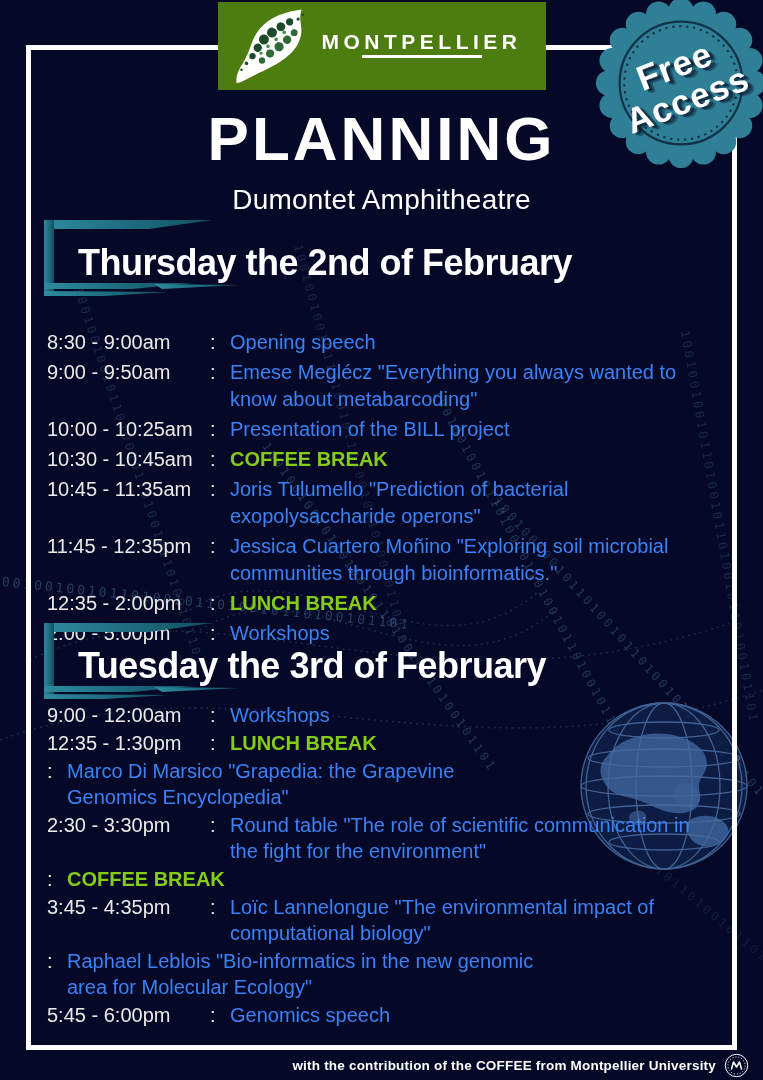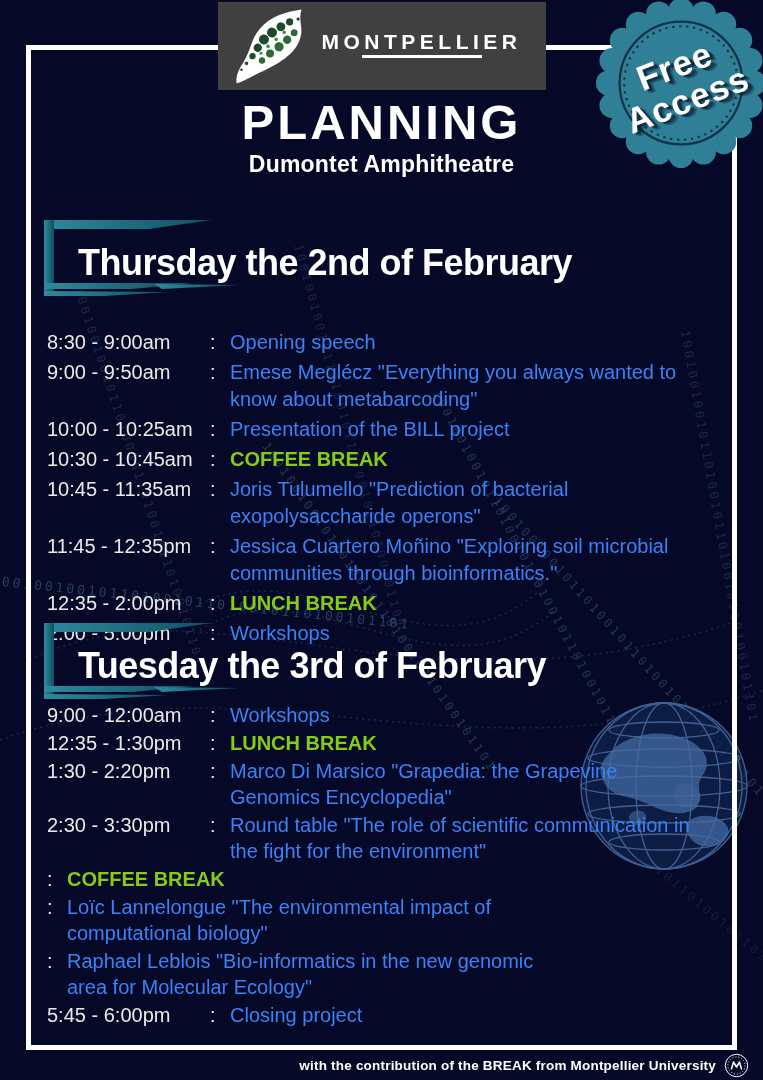--- a/index.html
+++ b/index.html
@@ -18,28 +18,28 @@
   .globe{position:absolute;left:578px;top:700px;z-index:1;}
   
   .frame{
     position:absolute;left:26px;top:45px;right:26px;bottom:30px;
     border:5px solid #ffffff;z-index:2;pointer-events:none;
   }
   
   .header{position:absolute;left:0;right:0;top:2px;text-align:center;z-index:3;}
   .brand{
     display:inline-flex;align-items:center;gap:10px;
-    background:#404040;padding:2px 24px 0 18px;position:relative;
+    background:#4d7c0f;padding:2px 24px 0 18px;position:relative;
   }
   .brand-text{text-align:center;}
   .brand-city{font-size:21px;font-weight:bold;letter-spacing:4.5px;line-height:1.1;}
   .brand-name{font-size:45px;font-weight:400;letter-spacing:1.5px;line-height:1.05;}
   .brand-underline{width:120px;height:3px;background:#fff;margin:2px auto 6px auto;}
-  .page-title{margin:4px;font-size:49px;font-weight:bold;letter-spacing:3px;line-height:1.0;}
-  .venue{font-size:23px;font-weight:bold;margin-top:3px;letter-spacing:0.2px;}
+  .page-title{margin:14px;font-size:62px;font-weight:bold;letter-spacing:3px;line-height:1.0;}
+  .venue{font-size:28px;font-weight:normal;margin-top:3px;letter-spacing:0.2px;}
   
   .badge{position:absolute;left:588px;top:-10px;width:186px;height:186px;z-index:4;}
   .badge-text{
     position:absolute;inset:0;display:flex;flex-direction:column;align-items:center;
     justify-content:center;transform:rotate(-21deg);gap:0;
   }
   .badge-text span{
     font-size:35px;font-weight:bold;line-height:1.02;color:#fff;
     text-shadow:3px 3px 1px rgba(9,20,42,.65),5px 5px 0 rgba(9,20,42,.35);
     letter-spacing:1px;
@@ -268,54 +268,54 @@
         <span class="time">9:00 - 12:00am</span>
         <span class="colon">:</span>
         <span class="desc">Workshops</span>
       </div>
     <div class="row bold">
         <span class="time">12:35 - 1:30pm</span>
         <span class="colon">:</span>
         <span class="desc">LUNCH BREAK</span>
       </div>
     <div class="row">
-        <span class="time">1:30 - 2:20pm</span>
         <span class="colon">:</span>
         <span class="desc">Marco Di Marsico "Grapedia: the Grapevine
 Genomics Encyclopedia"</span>
       </div>
     <div class="row">
         <span class="time">2:30 - 3:30pm</span>
         <span class="colon">:</span>
         <span class="desc">Round table "The role of scientific communication in
 the fight for the environment"</span>
       </div>
     <div class="row bold">
         <span class="colon">:</span>
         <span class="desc">COFFEE BREAK</span>
       </div>
     <div class="row">
+        <span class="time">3:45 - 4:35pm</span>
         <span class="colon">:</span>
         <span class="desc">Loïc Lannelongue "The environmental impact of
 computational biology"</span>
       </div>
     <div class="row">
         <span class="colon">:</span>
         <span class="desc">Raphael Leblois "Bio-informatics in the new genomic
 area for Molecular Ecology"</span>
       </div>
     <div class="row">
         <span class="time">5:45 - 6:00pm</span>
         <span class="colon">:</span>
-        <span class="desc">Closing project</span>
+        <span class="desc">Genomics speech</span>
       </div>
   </div>
 
   <div class="footer">
-    <span class="footer-text">with the contribution of the BREAK from Montpellier University</span>
+    <span class="footer-text">with the contribution of the COFFEE from Montpellier University</span>
     <svg width="25" height="25" viewBox="0 0 25 25">
       <circle cx="12.5" cy="12.5" r="11.2" fill="none" stroke="#ffffff" stroke-width="1"></circle>
       <circle cx="12.5" cy="12.5" r="8.6" fill="none" stroke="#ffffff" stroke-width="0.8" stroke-dasharray="1.2 1.8"></circle>
       <path d="M7.5,16 L9.5,9 L12.5,14 L15.5,9 L17.5,16" fill="none" stroke="#ffffff" stroke-width="1.5" stroke-linecap="round" stroke-linejoin="round"></path>
     </svg>
   </div>
 
 </div>
 
 </body></html>

